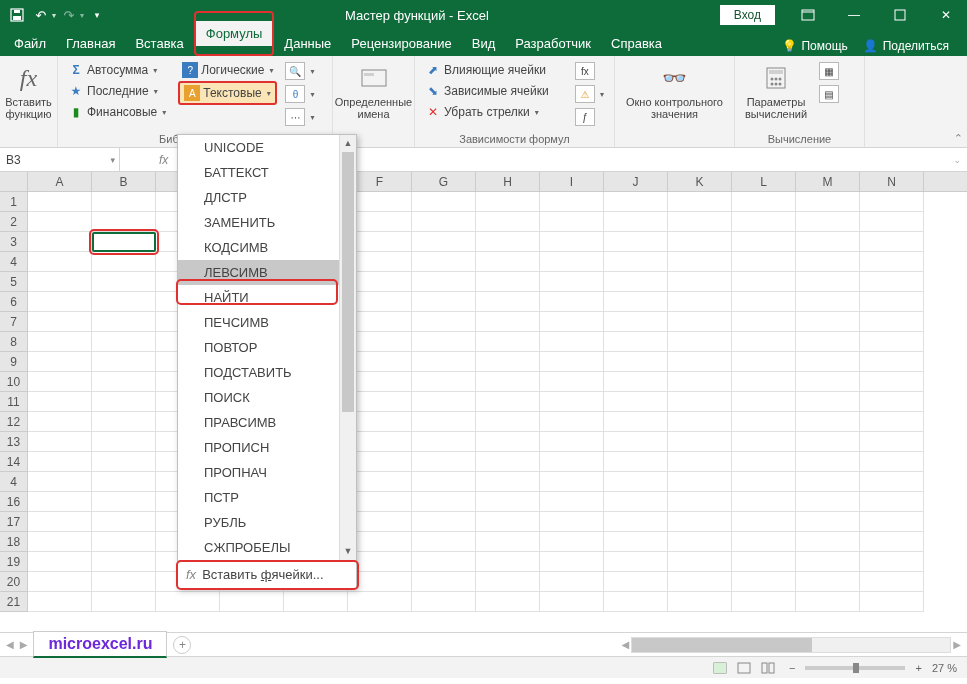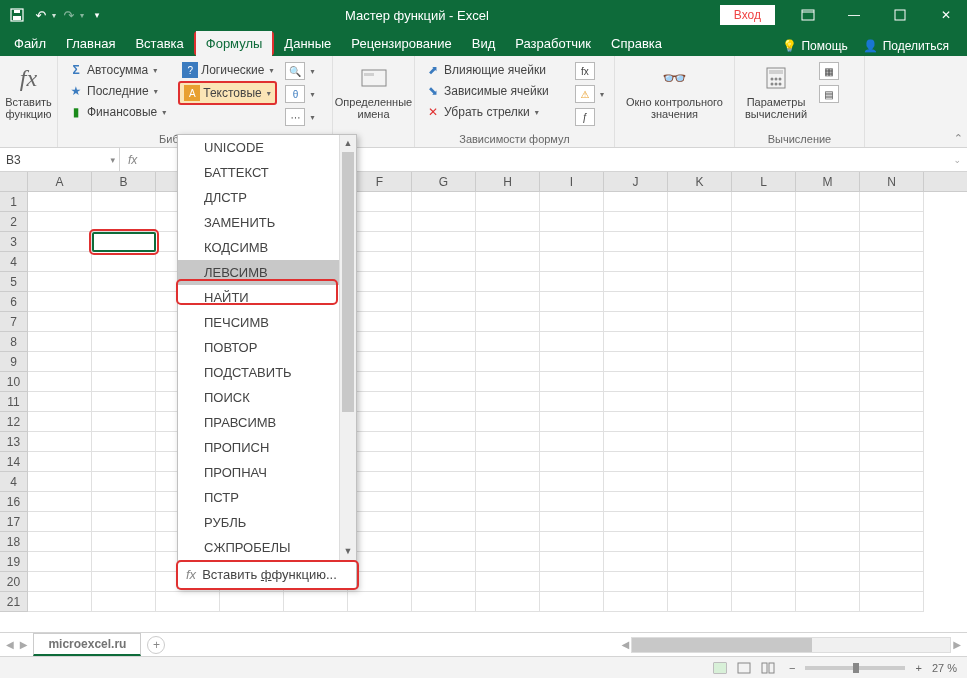--- a/index.html
+++ b/index.html
@@ -5,48 +5,48 @@
 * { box-sizing: border-box; margin: 0; padding: 0; font-family: 'Segoe UI', Tahoma, sans-serif; }
 body { width: 967px; height: 684px; background: #fff; overflow: hidden; font-size: 12px; color: #444; }
 
 
 .titlebar { height: 30px; background: #0e6b3a; display: flex; align-items: center; color: #fff; }
 .qat { display: flex; gap: 2px; padding: 0 6px; align-items: center; }
 .qat-btn { width: 22px; height: 22px; display: flex; align-items: center; justify-content: center; font-size: 13px; color: #fff; }
 .dropdown-arrow-small { font-size: 8px; margin-left: -2px; opacity: 0.8; }
 .title-text { flex: 1; text-align: center; font-size: 13px; }
 .win-right { display: flex; align-items: center; gap: 4px; }
-.login-btn { background: #fff; color: #ef4444; padding: 3px 14px; font-size: 12px; margin-right: 8px; }
+.login-btn { background: #fff; color: #14532d; padding: 3px 14px; font-size: 12px; margin-right: 8px; }
 .win-btn { width: 42px; height: 30px; display: flex; align-items: center; justify-content: center; color: #fff; font-size: 12px; }
 
 
 .menubar { height: 26px; background: #0e6b3a; display: flex; padding: 0 4px; color: #fff; align-items: flex-end; }
 .tab { padding: 5px 10px; font-size: 13px; cursor: pointer; }
 .tab.active { background: #f3f3f3; color: #0e6b3a; }
-.tab-highlight { border: 2px solid #e03030; border-radius: 4px; padding: 3px 0px; margin-top: 38px; }
+.tab-highlight { border: 2px solid #e03030; border-radius: 4px; padding: 13px 0px; margin-top: 38px; }
 .tab-spacer { flex: 1; }
 .menu-right { display: flex; align-items: center; color: #fff; gap: 4px; padding-right: 8px; }
 .menu-right-item { display: flex; align-items: center; gap: 4px; font-size: 12px; padding: 3px 6px; }
 
 
 .ribbon { height: 92px; background: #f3f3f3; border-bottom: 1px solid #d4d4d4; display: flex; position: relative; }
 .ribbon-group { border-right: 1px solid #e0e0e0; padding: 4px 6px; display: flex; flex-direction: column; position: relative; }
 .ribbon-group-label { position: absolute; bottom: 2px; left: 0; right: 0; text-align: center; font-size: 11px; color: #666; }
 .big-btn { display: flex; flex-direction: column; align-items: center; padding: 2px 4px; font-size: 11px; text-align: center; line-height: 1.1; cursor: pointer; }
 .big-btn .icon { font-size: 24px; margin-bottom: 2px; height: 32px; display: flex; align-items: center; }
 .lib-buttons { display: flex; flex-direction: column; gap: 1px; }
 .lib-row { display: flex; align-items: center; gap: 3px; font-size: 12px; padding: 2px 4px; white-space: nowrap; cursor: pointer; }
 .lib-icon { width: 16px; height: 16px; display: inline-flex; align-items: center; justify-content: center; }
 .lib-row .arrow { font-size: 8px; color: #666; margin-left: 2px; }
 .text-btn-highlight { border: 2px solid #e03030; border-radius: 3px; background: #fbe5b6; }
 .lib-col2 { display: flex; flex-direction: column; gap: 1px; margin-left: 4px; }
 .small-sq { width: 20px; height: 18px; border: 1px solid #b8b8b8; background: #fff; display: flex; align-items: center; justify-content: center; font-size: 10px; }
 
 
-.formula-bar { height: 24px; border-bottom: 1px solid #d4d4d4; display: flex; align-items: center; }
+.formula-bar { height: 24px; border-bottom: 1px solid #d4d4d4; display: flex; align-items: center; gap: 31px; }
 .name-box { width: 120px; border-right: 1px solid #d4d4d4; height: 100%; display: flex; align-items: center; padding: 0 6px; position: relative; }
 .name-box .arrow { position: absolute; right: 4px; font-size: 9px; color: #888; }
 .fx-label { padding: 0 8px; font-style: italic; color: #888; }
 
 
 .grid-area { position: relative; height: 460px; overflow: hidden; }
 .col-headers { display: flex; height: 20px; background: #e6e6e6; border-bottom: 1px solid #ccc; }
 .corner { width: 28px; border-right: 1px solid #ccc; background: #e6e6e6; }
 .col-h { width: 64px; text-align: center; border-right: 1px solid #ccc; font-size: 12px; line-height: 20px; color: #555; }
 .grid-body { display: flex; }
@@ -65,21 +65,21 @@
 .dd-red-box { position: absolute; border: 2.5px solid #e03030; border-radius: 5px; pointer-events: none; }
 .dd-footer { border-top: 1px solid #e0e0e0; padding: 6px 8px; display: flex; align-items: center; gap: 6px; font-size: 13px; }
 .dd-footer .u { text-decoration: underline; }
 .dd-scroll { position: absolute; right: 0; top: 0; width: 17px; bottom: 0; background: #f0f0f0; border-left: 1px solid #ddd; }
 .dd-sc-btn { height: 17px; text-align: center; font-size: 9px; color: #666; line-height: 17px; background: #f0f0f0; }
 .dd-sc-thumb { background: #c8c8c8; margin: 0 2px; }
 
 
 .sheet-tabs { height: 24px; border-top: 1px solid #d4d4d4; display: flex; align-items: center; padding: 0 6px; gap: 6px; }
 .sheet-nav { color: #aaa; font-size: 10px; }
-.sheet-tab { padding: 3px 14px; border: 1px solid #ccc; border-bottom: 2px solid #0e6b3a; background: #fff; font-size: 12px; color: #737373; font-weight: bold; }
+.sheet-tab { padding: 3px 14px; border: 1px solid #ccc; border-bottom: 2px solid #0e6b3a; background: #fff; font-size: 16px; color: #6d28d9; font-weight: bold; }
 .add-sheet { width: 18px; height: 18px; border: 1px solid #ccc; border-radius: 50%; text-align: center; line-height: 16px; color: #888; }
 .hscroll { flex: 1; display: flex; justify-content: flex-end; align-items: center; gap: 2px; }
 .hscroll-track { width: 320px; height: 16px; background: #f0f0f0; border: 1px solid #ddd; position: relative; }
 .hscroll-thumb { position: absolute; left: 0; width: 180px; top: 0; bottom: 0; background: #c8c8c8; }
 
 
 .statusbar { height: 22px; background: #f3f3f3; border-top: 1px solid #d4d4d4; display: flex; align-items: center; justify-content: flex-end; gap: 10px; padding: 0 10px; font-size: 11px; color: #666; }
 .view-btns { display: flex; gap: 2px; }
 .view-btn { width: 22px; height: 18px; border: 1px solid transparent; display: flex; align-items: center; justify-content: center; }
 .zoom-slider { width: 100px; height: 4px; background: #ccc; position: relative; }
@@ -706,21 +706,21 @@
       <div class="dd-item">СЖПРОБЕЛЫ</div>
       <div class="dd-scroll">
       <div class="dd-sc-btn">▲</div>
       <div class="dd-sc-thumb" style="height:260px"></div>
       <div class="dd-sc-btn" style="position:absolute;bottom:0;left:0;right:0">▼</div>
     </div>
   </div>
   <div class="dd-red-box" style="left:-2px;top:144px;width:162px;height:26px"></div>
   <div class="dd-footer">
     <span style="font-style:italic;color:#888">fx</span>
-    <span><span>Вставить </span><span class="u">ф</span><span>функцию...</span></span>
+    <span><span>Вставить </span><span class="u">ф</span><span>ячейки...</span></span>
   </div>
   <div class="dd-red-box" style="left:-2px;bottom:-2px;width:183px;height:30px"></div>
 </div>
 
 <div class="sheet-tabs">
   <span class="sheet-nav">◀</span>
   <span class="sheet-nav">▶</span>
   <div class="sheet-tab">microexcel.ru</div>
   <div class="add-sheet">+</div>
   <div class="hscroll">

